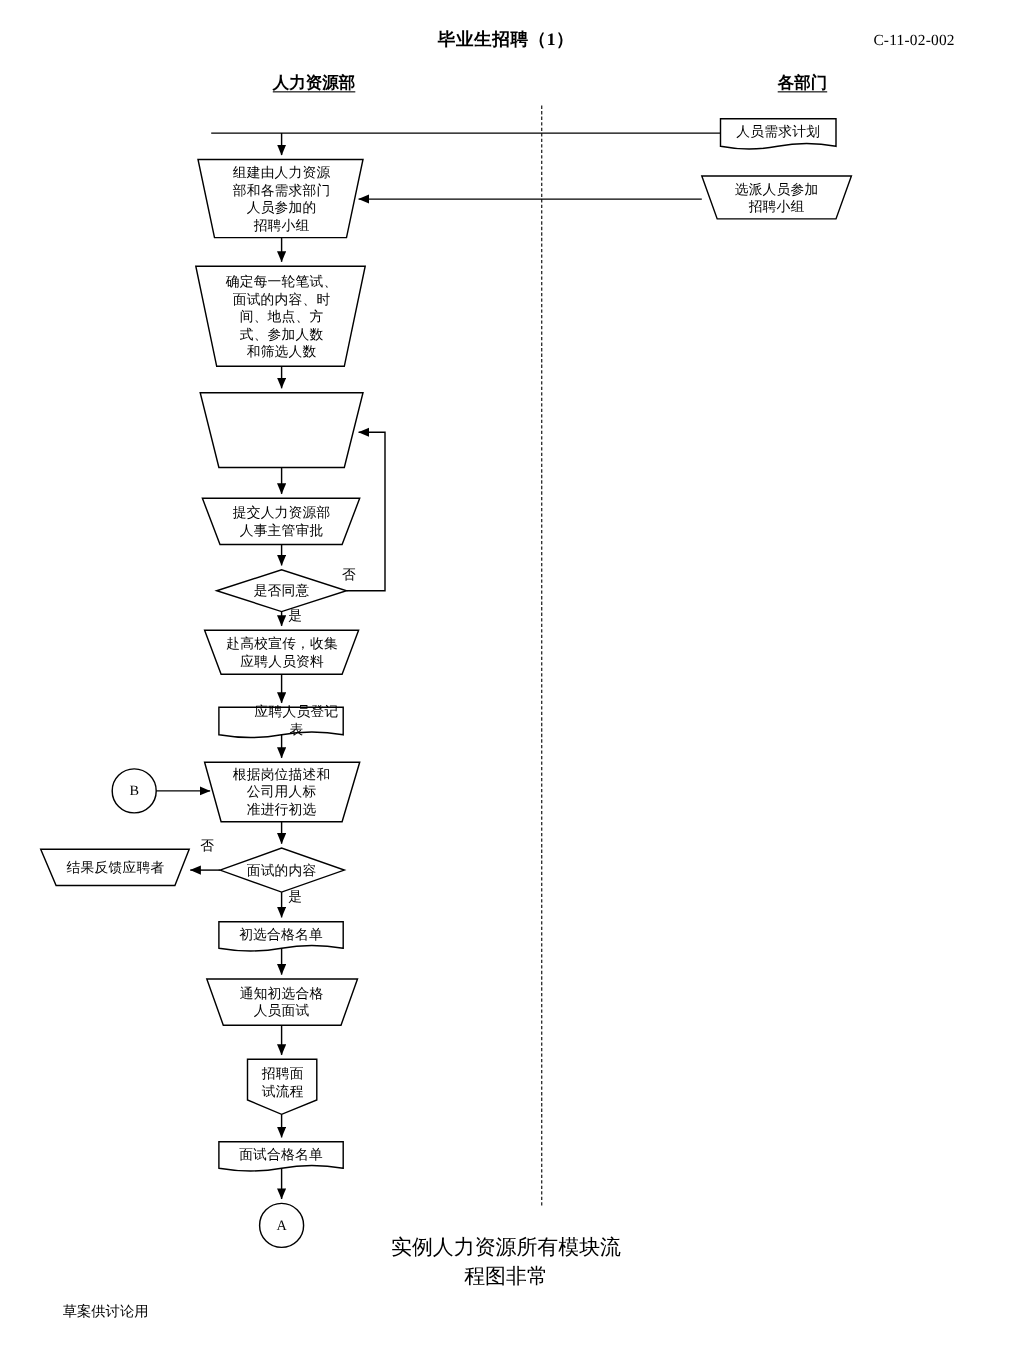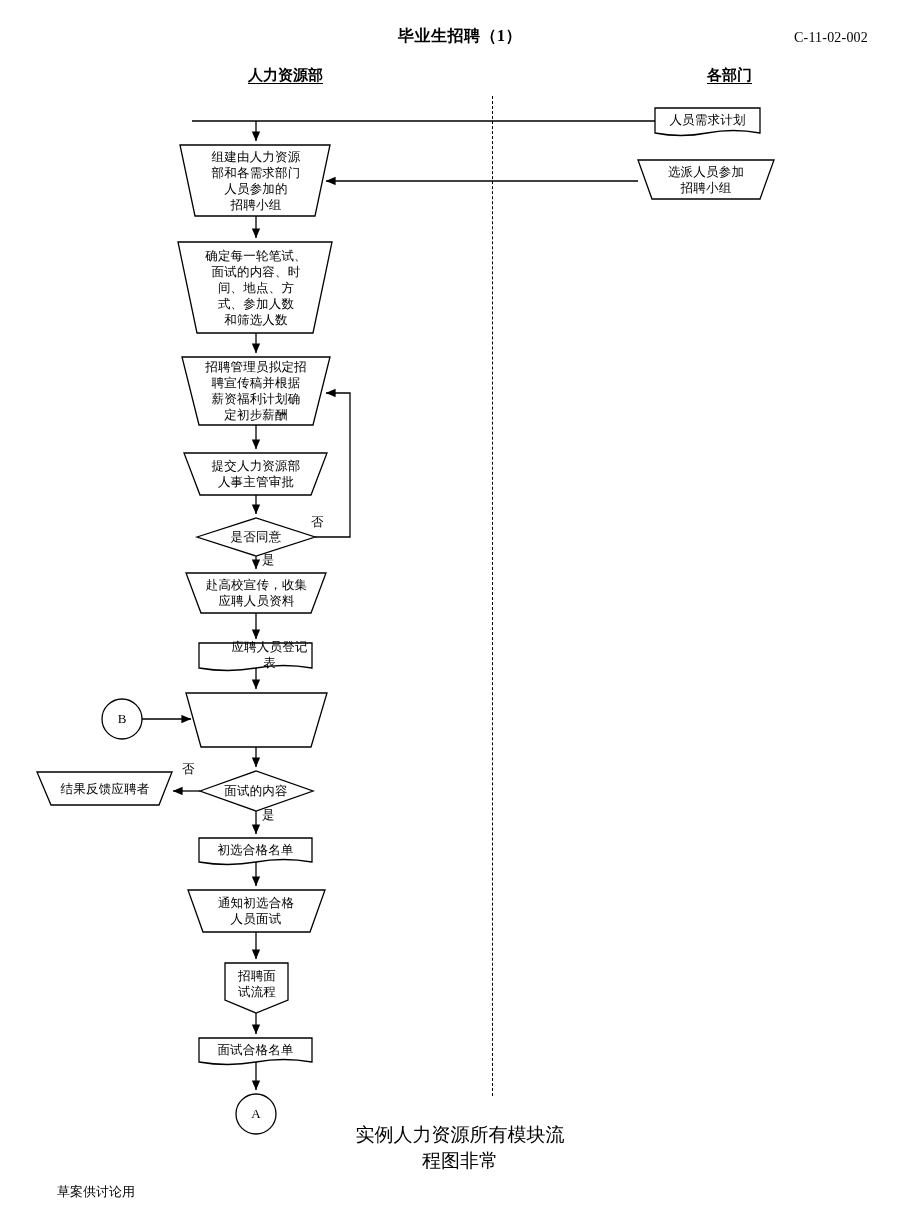--- a/index.html
+++ b/index.html
@@ -212,35 +212,34 @@
 
   <div class="nodetext" style="left:652px; top:162px; width:108px; height:36px;">选派人员参加
 招聘小组</div>
 
   <div class="nodetext" style="left:188px; top:245px; width:136px; height:86px;">确定每一轮笔试、
 面试的内容、时
 间、地点、方
 式、参加人数
 和筛选人数</div>
 
-  <div class="nodetext" style="left:189px; top:359px; width:134px; height:64px;">招聘管理员拟定招
-聘宣传稿并根据
-薪资福利计划确
-定初步薪酬</div>
 
   <div class="nodetext" style="left:192px; top:455px; width:128px; height:38px;">提交人力资源部
 人事主管审批</div>
 
   <div class="nodetext" style="left:206px; top:527px; width:100px; height:20px;">是否同意</div>
 
   <div class="nodetext" style="left:190px; top:575px; width:133px; height:36px;">赴高校宣传，收集
 应聘人员资料</div>
 
   <div class="nodetext" style="left:199px; top:645px; width:113px; height:20px;padding-left:28px;">应聘人员登记表</div>
 
+  <div class="nodetext" style="left:192px; top:696px; width:128px; height:48px;">根据岗位描述和
+公司用人标
+准进行初选</div>
 
   <div class="conn-letter" style="left:102px; top:709px; width:40px; height:20px;">B</div>
 
   <div class="nodetext" style="left:208px; top:781px; width:96px; height:20px;">面试的内容</div>
 
   <div class="nodetext" style="left:44px; top:778px; width:122px; height:22px;">结果反馈应聘者</div>
 
   <div class="nodetext" style="left:199px; top:840px; width:113px; height:20px;">初选合格名单</div>
 
   <div class="nodetext" style="left:194px; top:893px; width:124px; height:36px;">通知初选合格

